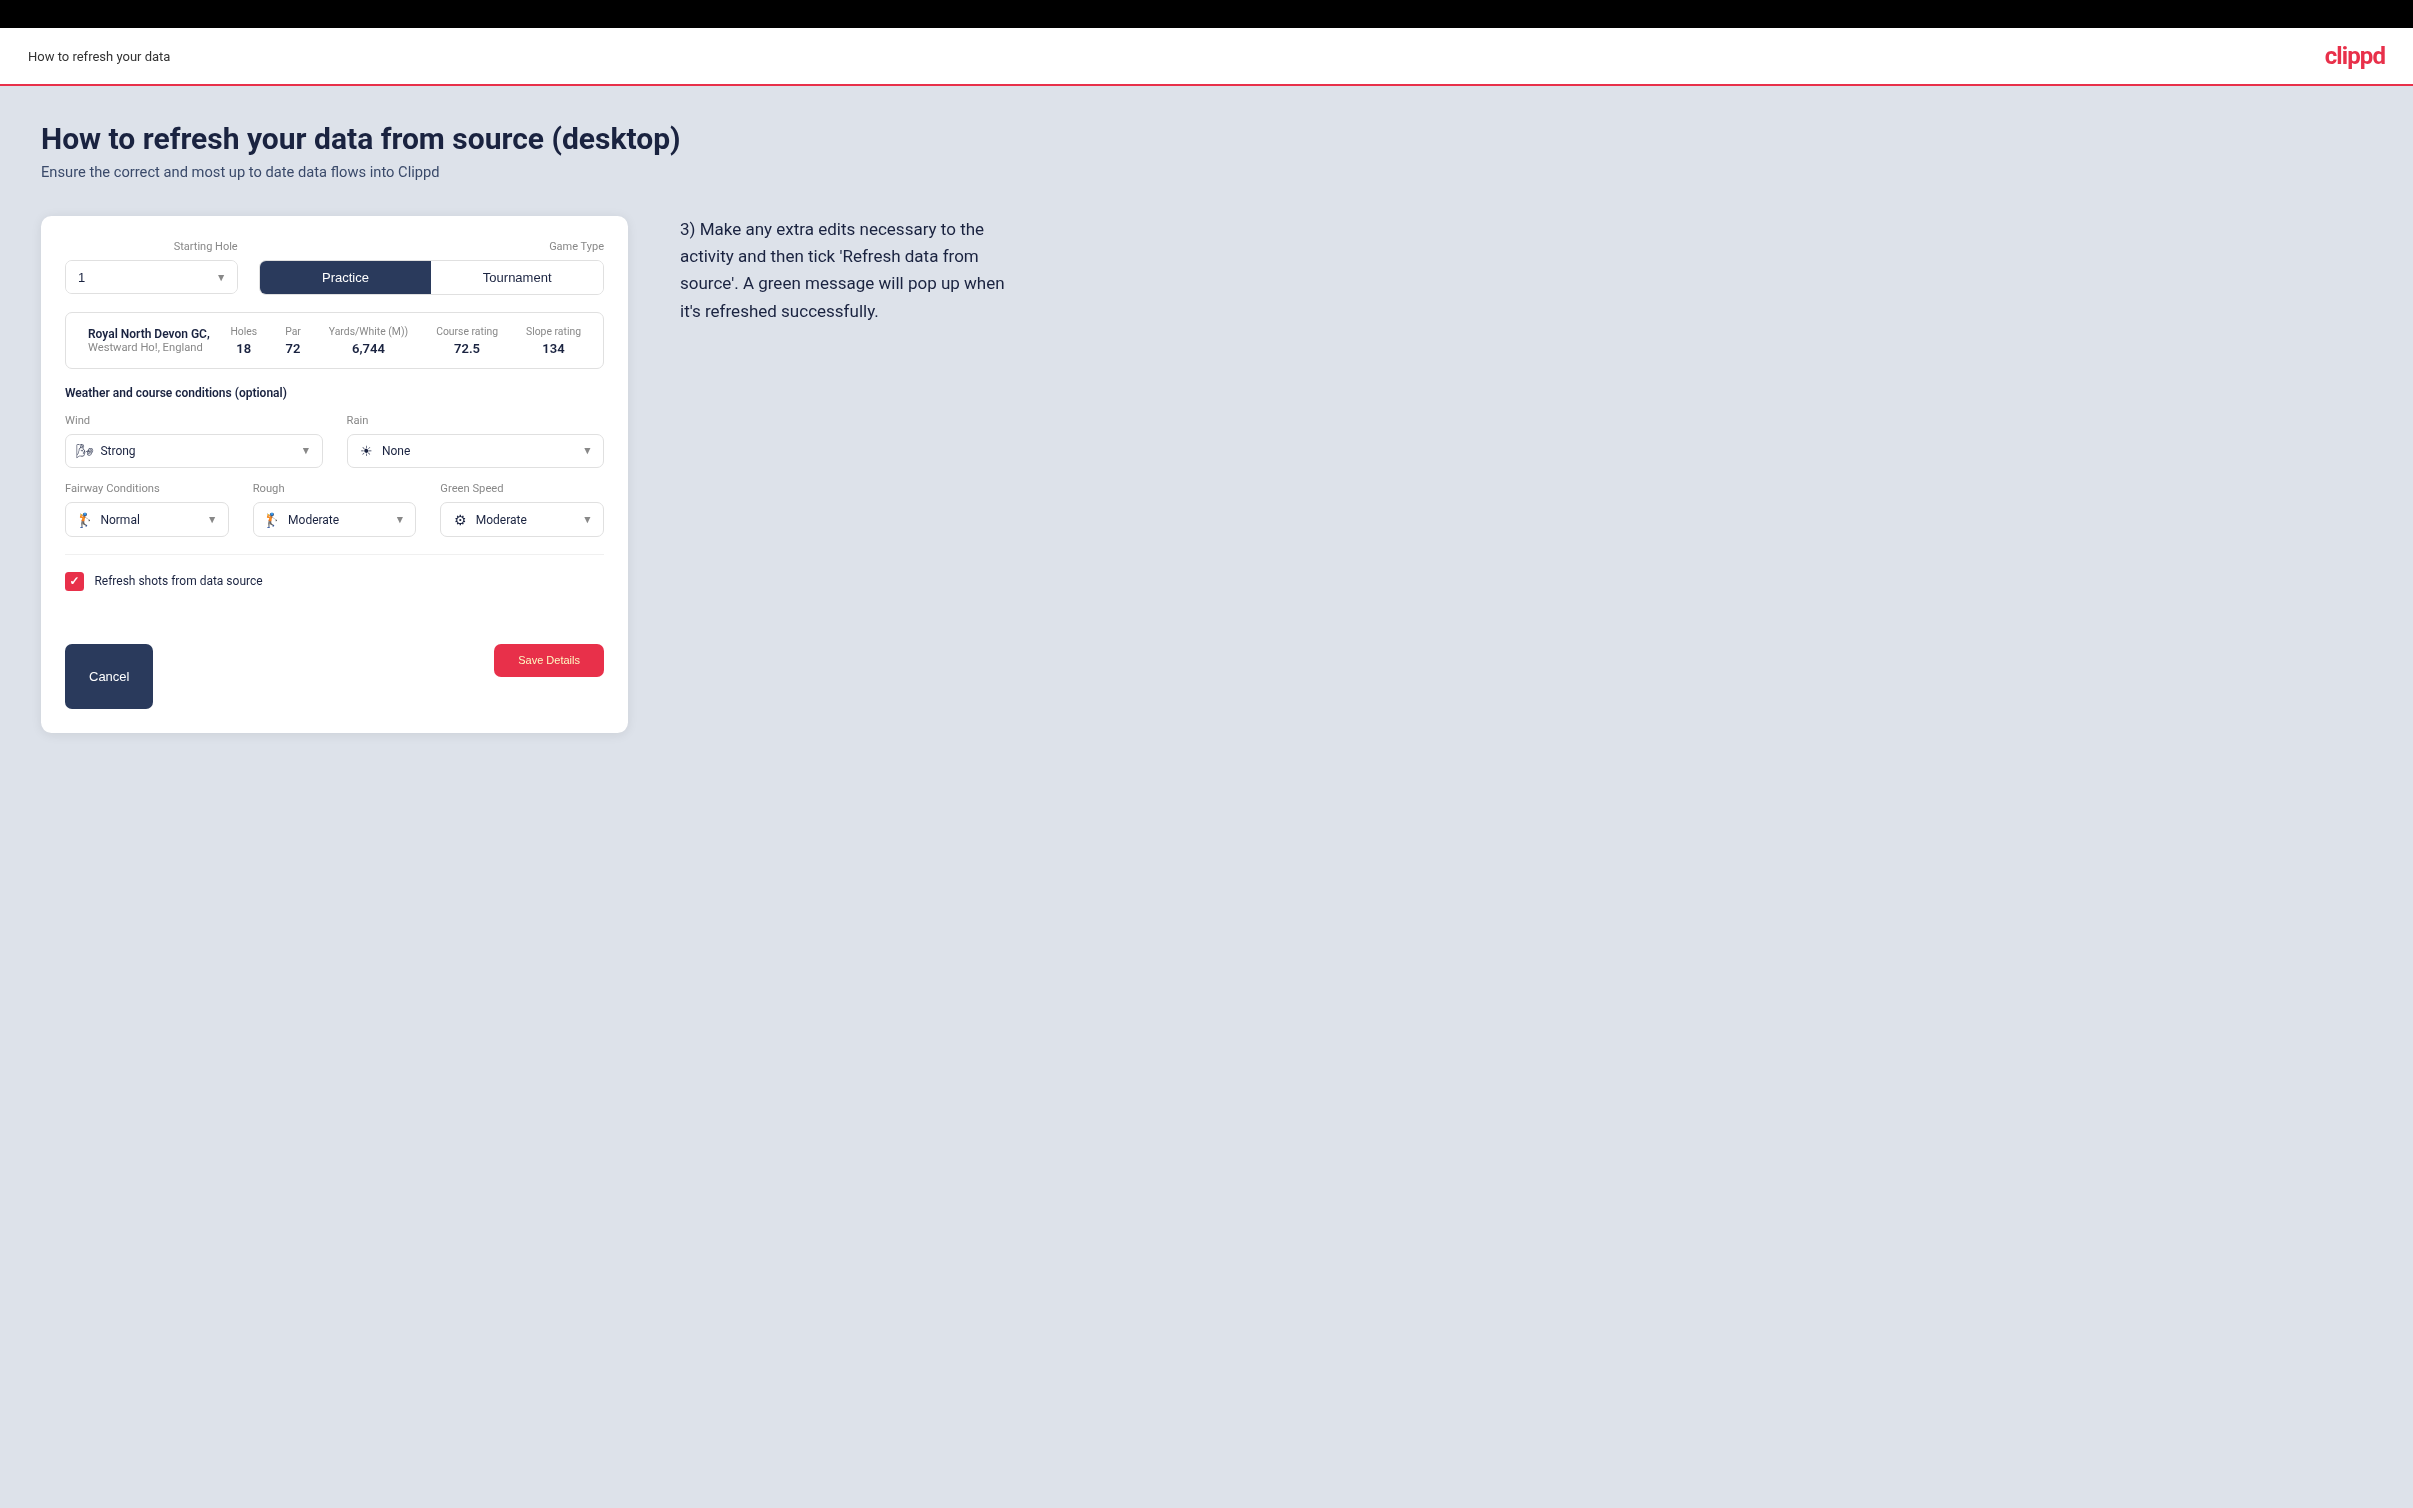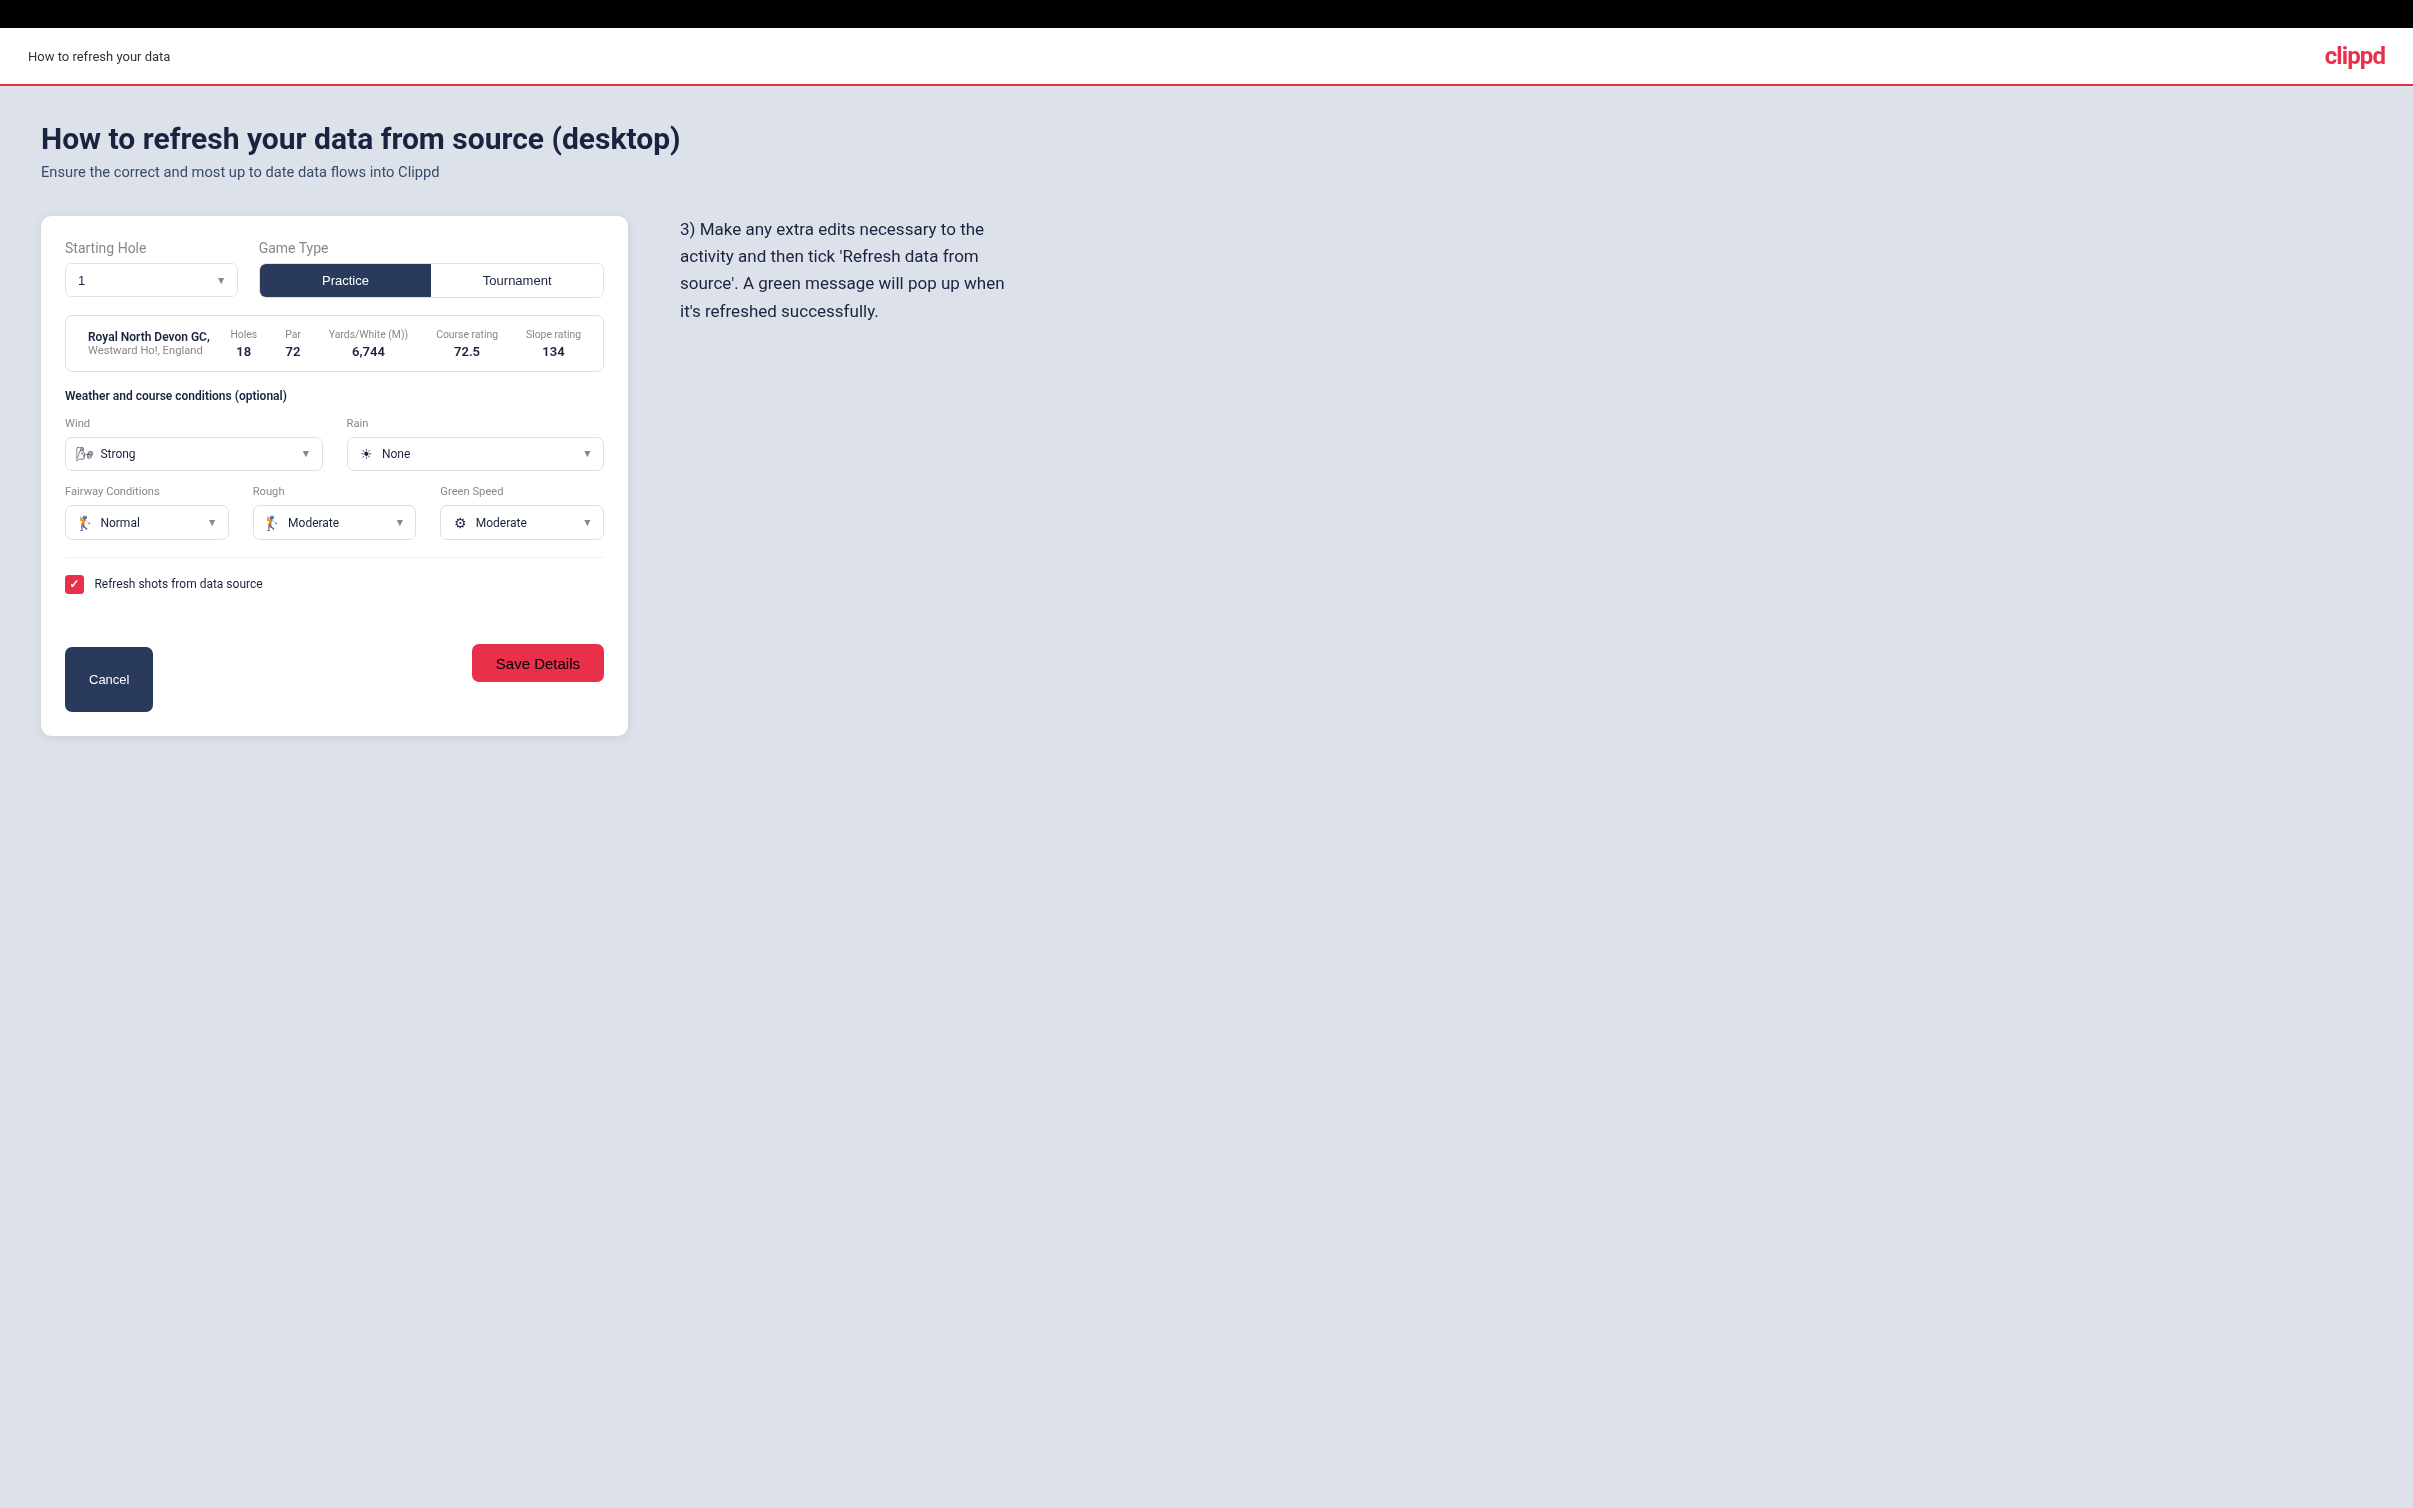--- a/index.html
+++ b/index.html
@@ -63,24 +63,25 @@
     }
     .form-row {
       display: flex;
       gap: 21px;
       margin-bottom: 17px;
     }
     .form-group {
       flex: 1;
     }
     .form-label {
-      font-size: 14px;
+      font-size: 11px;
       color: #888;
       margin-bottom: 7px;
       display: block;
+      text-align: right;
     }
     .select-wrapper {
       position: relative;
       border: 0.9px solid #e0e0e0;
       border-radius: 7px;
       overflow: hidden;
     }
     .select-field {
       width: 100%;
       padding: 8.6px 31px 8.6px 12px;
@@ -253,25 +254,25 @@
       border: none;
       border-radius: 7px;
       padding: 25px 24px;
       font-size: 13px;
       cursor: pointer;
       font-weight: 500;
       margin-top: 32px;
     }
     .btn-save {
       background: #e8304a;
-      color: #000000;
+      color: #fef9c3;
       border: none;
       border-radius: 7px;
       padding: 10.4px 24px;
-      font-size: 15px;
+      font-size: 11px;
       cursor: pointer;
       font-weight: 500;
     }
     .side-instruction {
       flex: 1;
       max-width: 328px;
     }
     .instruction-text {
       font-size: 17px;
       color: #1a2340;

